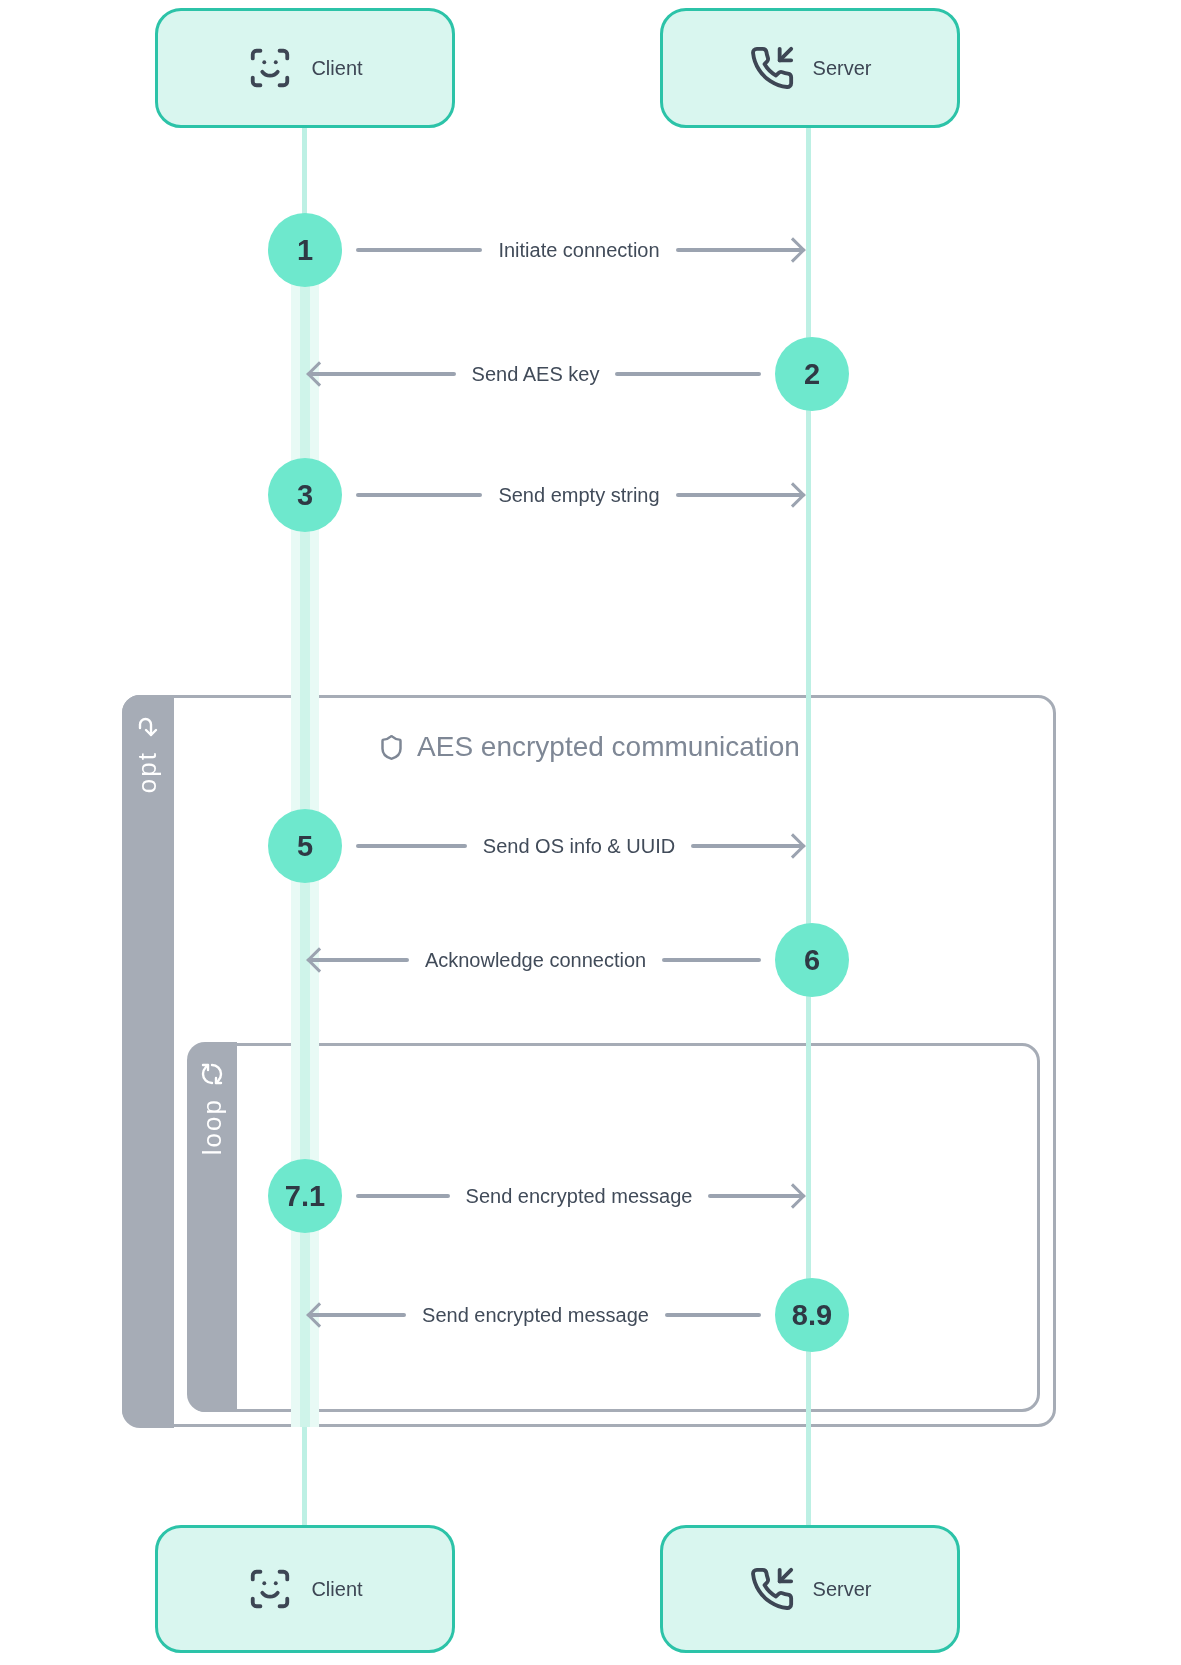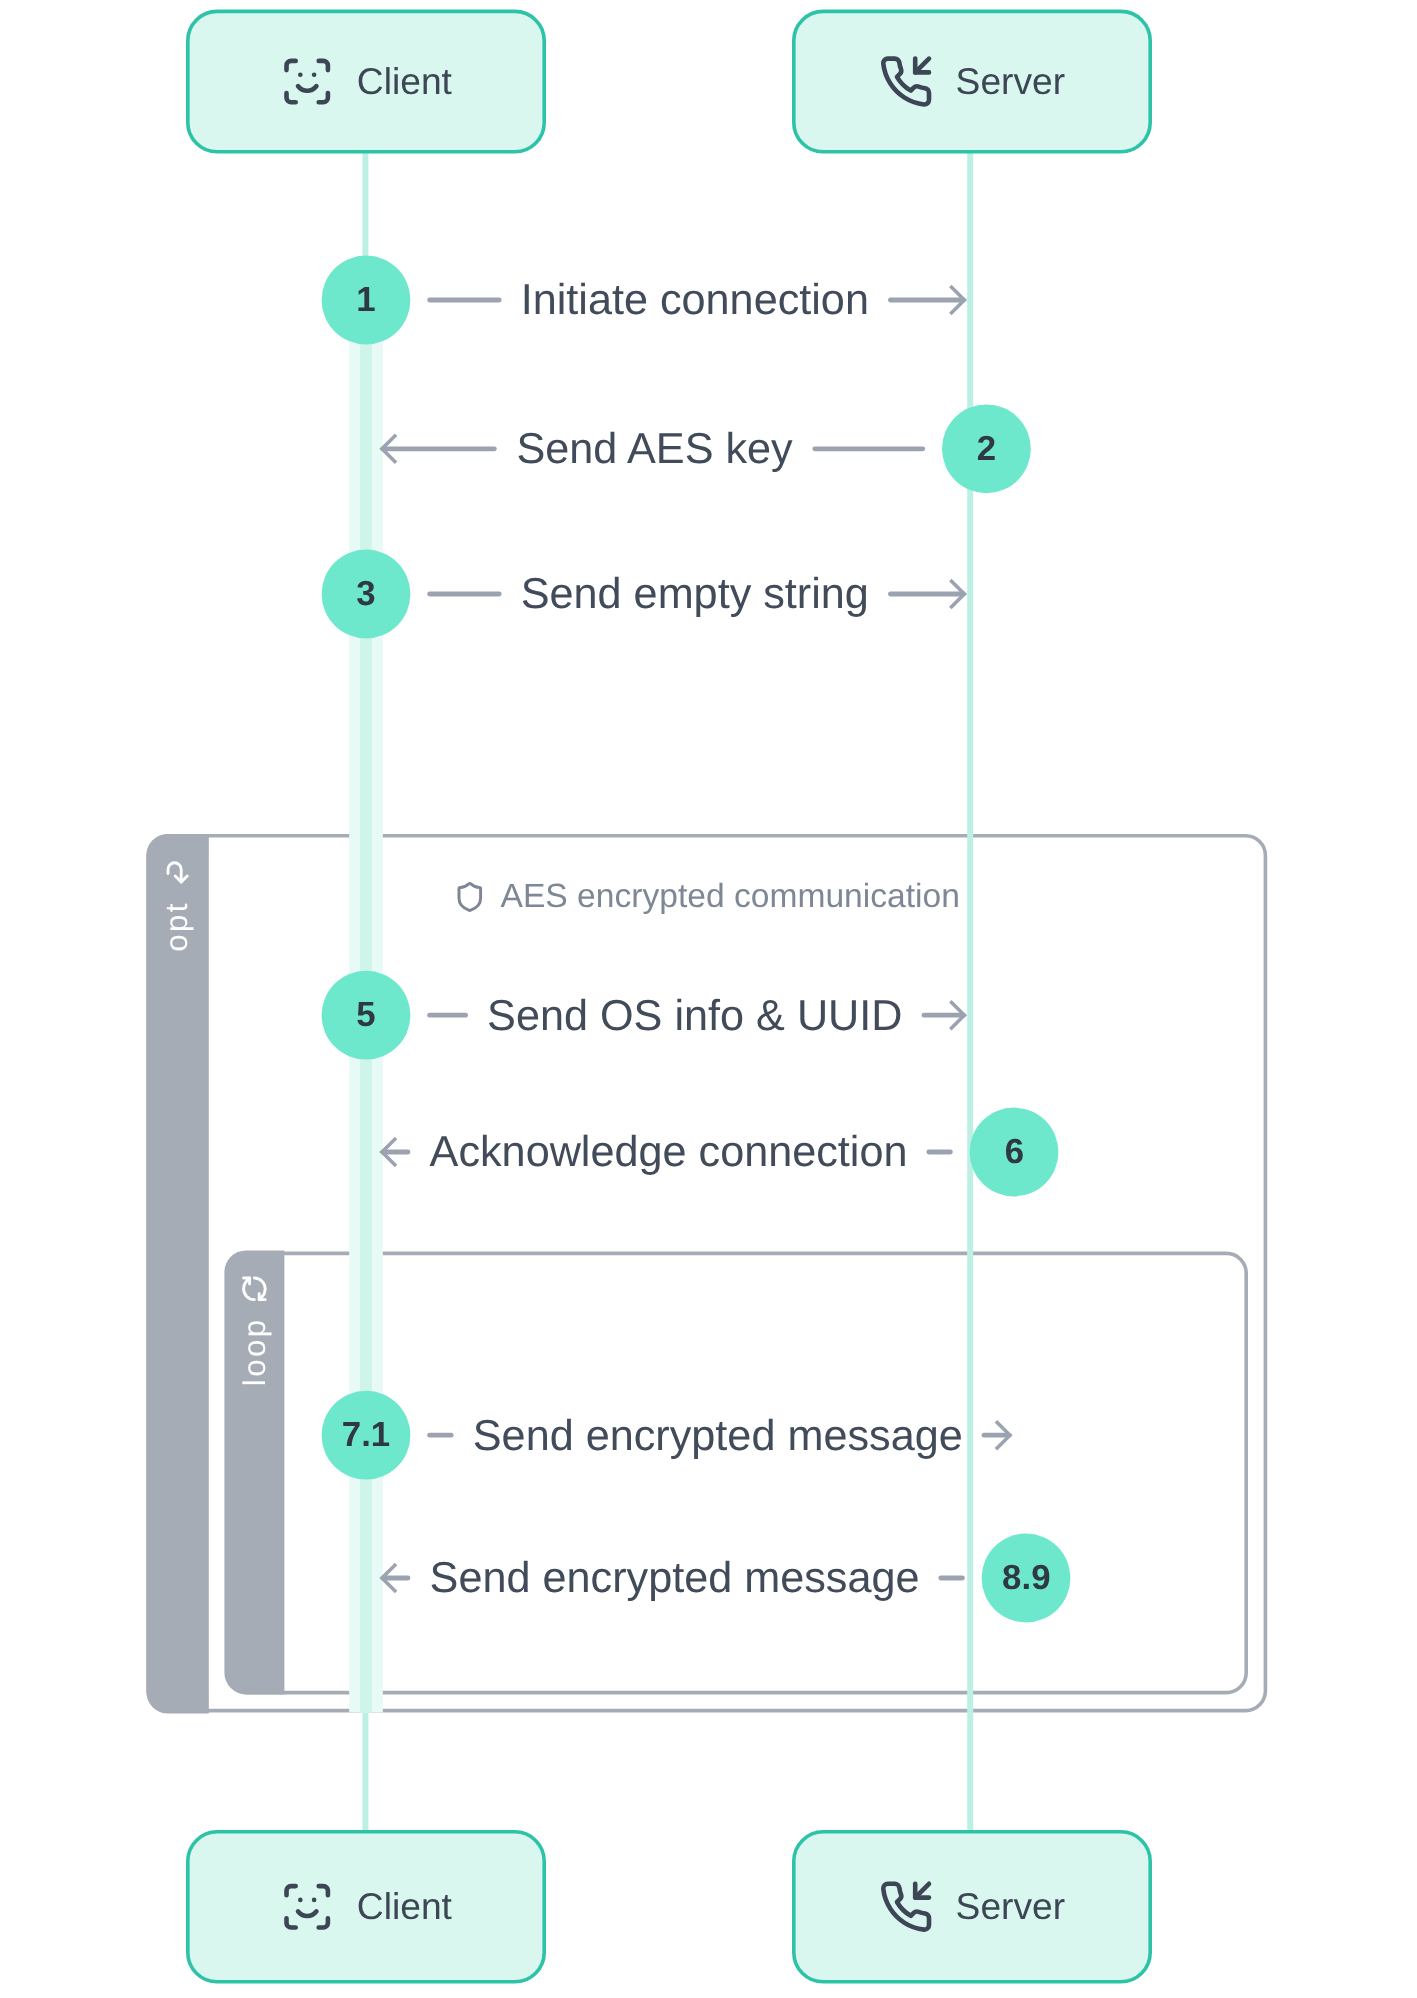--- a/index.html
+++ b/index.html
@@ -24,21 +24,21 @@
   .lifeline{position:absolute;top:126px;height:1399px;width:5px;background:var(--lifeline);z-index:2;}
   .lifeline.client{left:302px;}
   .lifeline.server{left:806px;}
   .activation{position:absolute;left:291px;top:250px;width:28px;height:1177px;background:var(--activation);z-index:2;}
   .activation-core{position:absolute;left:300px;top:250px;width:10px;height:1177px;background:var(--activation-core);z-index:2;}
 
   
   .actor{position:absolute;width:300px;height:120px;background:var(--accent-fill);
          border:3.5px solid var(--accent-border);border-radius:26px;
          display:flex;align-items:center;justify-content:center;gap:18px;z-index:3;}
-  .actor .label{font-size:31px;font-weight:500;color:var(--text-dark);}
+  .actor .label{font-size:20px;font-weight:500;color:var(--text-dark);}
   .actor svg{width:46px;height:46px;color:var(--text-dark);}
   .actor.top-client{left:155px;top:8px;}
   .actor.top-server{left:660px;top:8px;}
   .actor.bottom-client{left:155px;top:1525px;height:128px;}
   .actor.bottom-server{left:660px;top:1525px;height:128px;}
 
   
   .frame{position:absolute;border:3.5px solid var(--frame);border-radius:18px;z-index:1;}
   .frame.opt{left:122px;top:695px;width:934px;height:732px;}
   .frame.loop{left:188px;top:1043px;width:852px;height:369px;}
@@ -51,35 +51,35 @@
               font-size:26px;font-weight:500;letter-spacing:2px;}
   .frame-title{position:absolute;left:0;right:0;display:flex;align-items:center;justify-content:center;
                gap:12px;color:var(--frame-title);font-size:28px;font-weight:400;}
   .frame.opt .frame-title{top:33px;}
   .frame.loop .frame-title{top:36px;}
   .frame-title svg{width:27px;height:27px;color:var(--frame-title);}
 
   
   .row{position:absolute;height:74px;display:flex;align-items:center;z-index:3;}
   .row.to-server{left:268px;width:540px;}
-  .row.to-client{left:320px;width:539px;}
+  .row.to-client{left:310px;width:539px;}
   .circle{flex:0 0 74px;width:74px;height:74px;border-radius:50%;background:var(--circle);
           display:flex;align-items:center;justify-content:center;
           font-size:29px;font-weight:700;color:var(--text-number);}
   .arrow{flex:1;display:flex;align-items:center;height:100%;}
   .row.to-server .arrow{margin-left:14px;margin-right:6px;}
   .row.to-client .arrow{margin-right:14px;margin-left:0;}
   .seg{flex:1;height:3.5px;background:var(--arrow);border-radius:2px;position:relative;min-width:22px;}
   .seg.head-right::after{content:'';position:absolute;right:0px;top:50%;width:15px;height:15px;
       border-top:3.5px solid var(--arrow);border-right:3.5px solid var(--arrow);
       transform:translateY(-50%) rotate(45deg);transform-origin:center;}
   .seg.head-left::before{content:'';position:absolute;left:0px;top:50%;width:15px;height:15px;
       border-bottom:3.5px solid var(--arrow);border-left:3.5px solid var(--arrow);
       transform:translateY(-50%) rotate(45deg);transform-origin:center;}
-  .msg-label{white-space:nowrap;margin:0 16px;font-size:36px;font-weight:500;color:#414b59;}
+  .msg-label{white-space:nowrap;margin:0 16px;font-size:20px;font-weight:500;color:#414b59;}
 </style>
 </head>
 <body>
 
 <div id="canvas">
 
   <div class="frame opt">
     <div class="frame-strip">
       <svg viewBox="0 0 24 24" fill="none" stroke="currentColor" stroke-width="2.4" stroke-linecap="round" stroke-linejoin="round">
           <path d="M15 14l5-5-5-5"></path>

